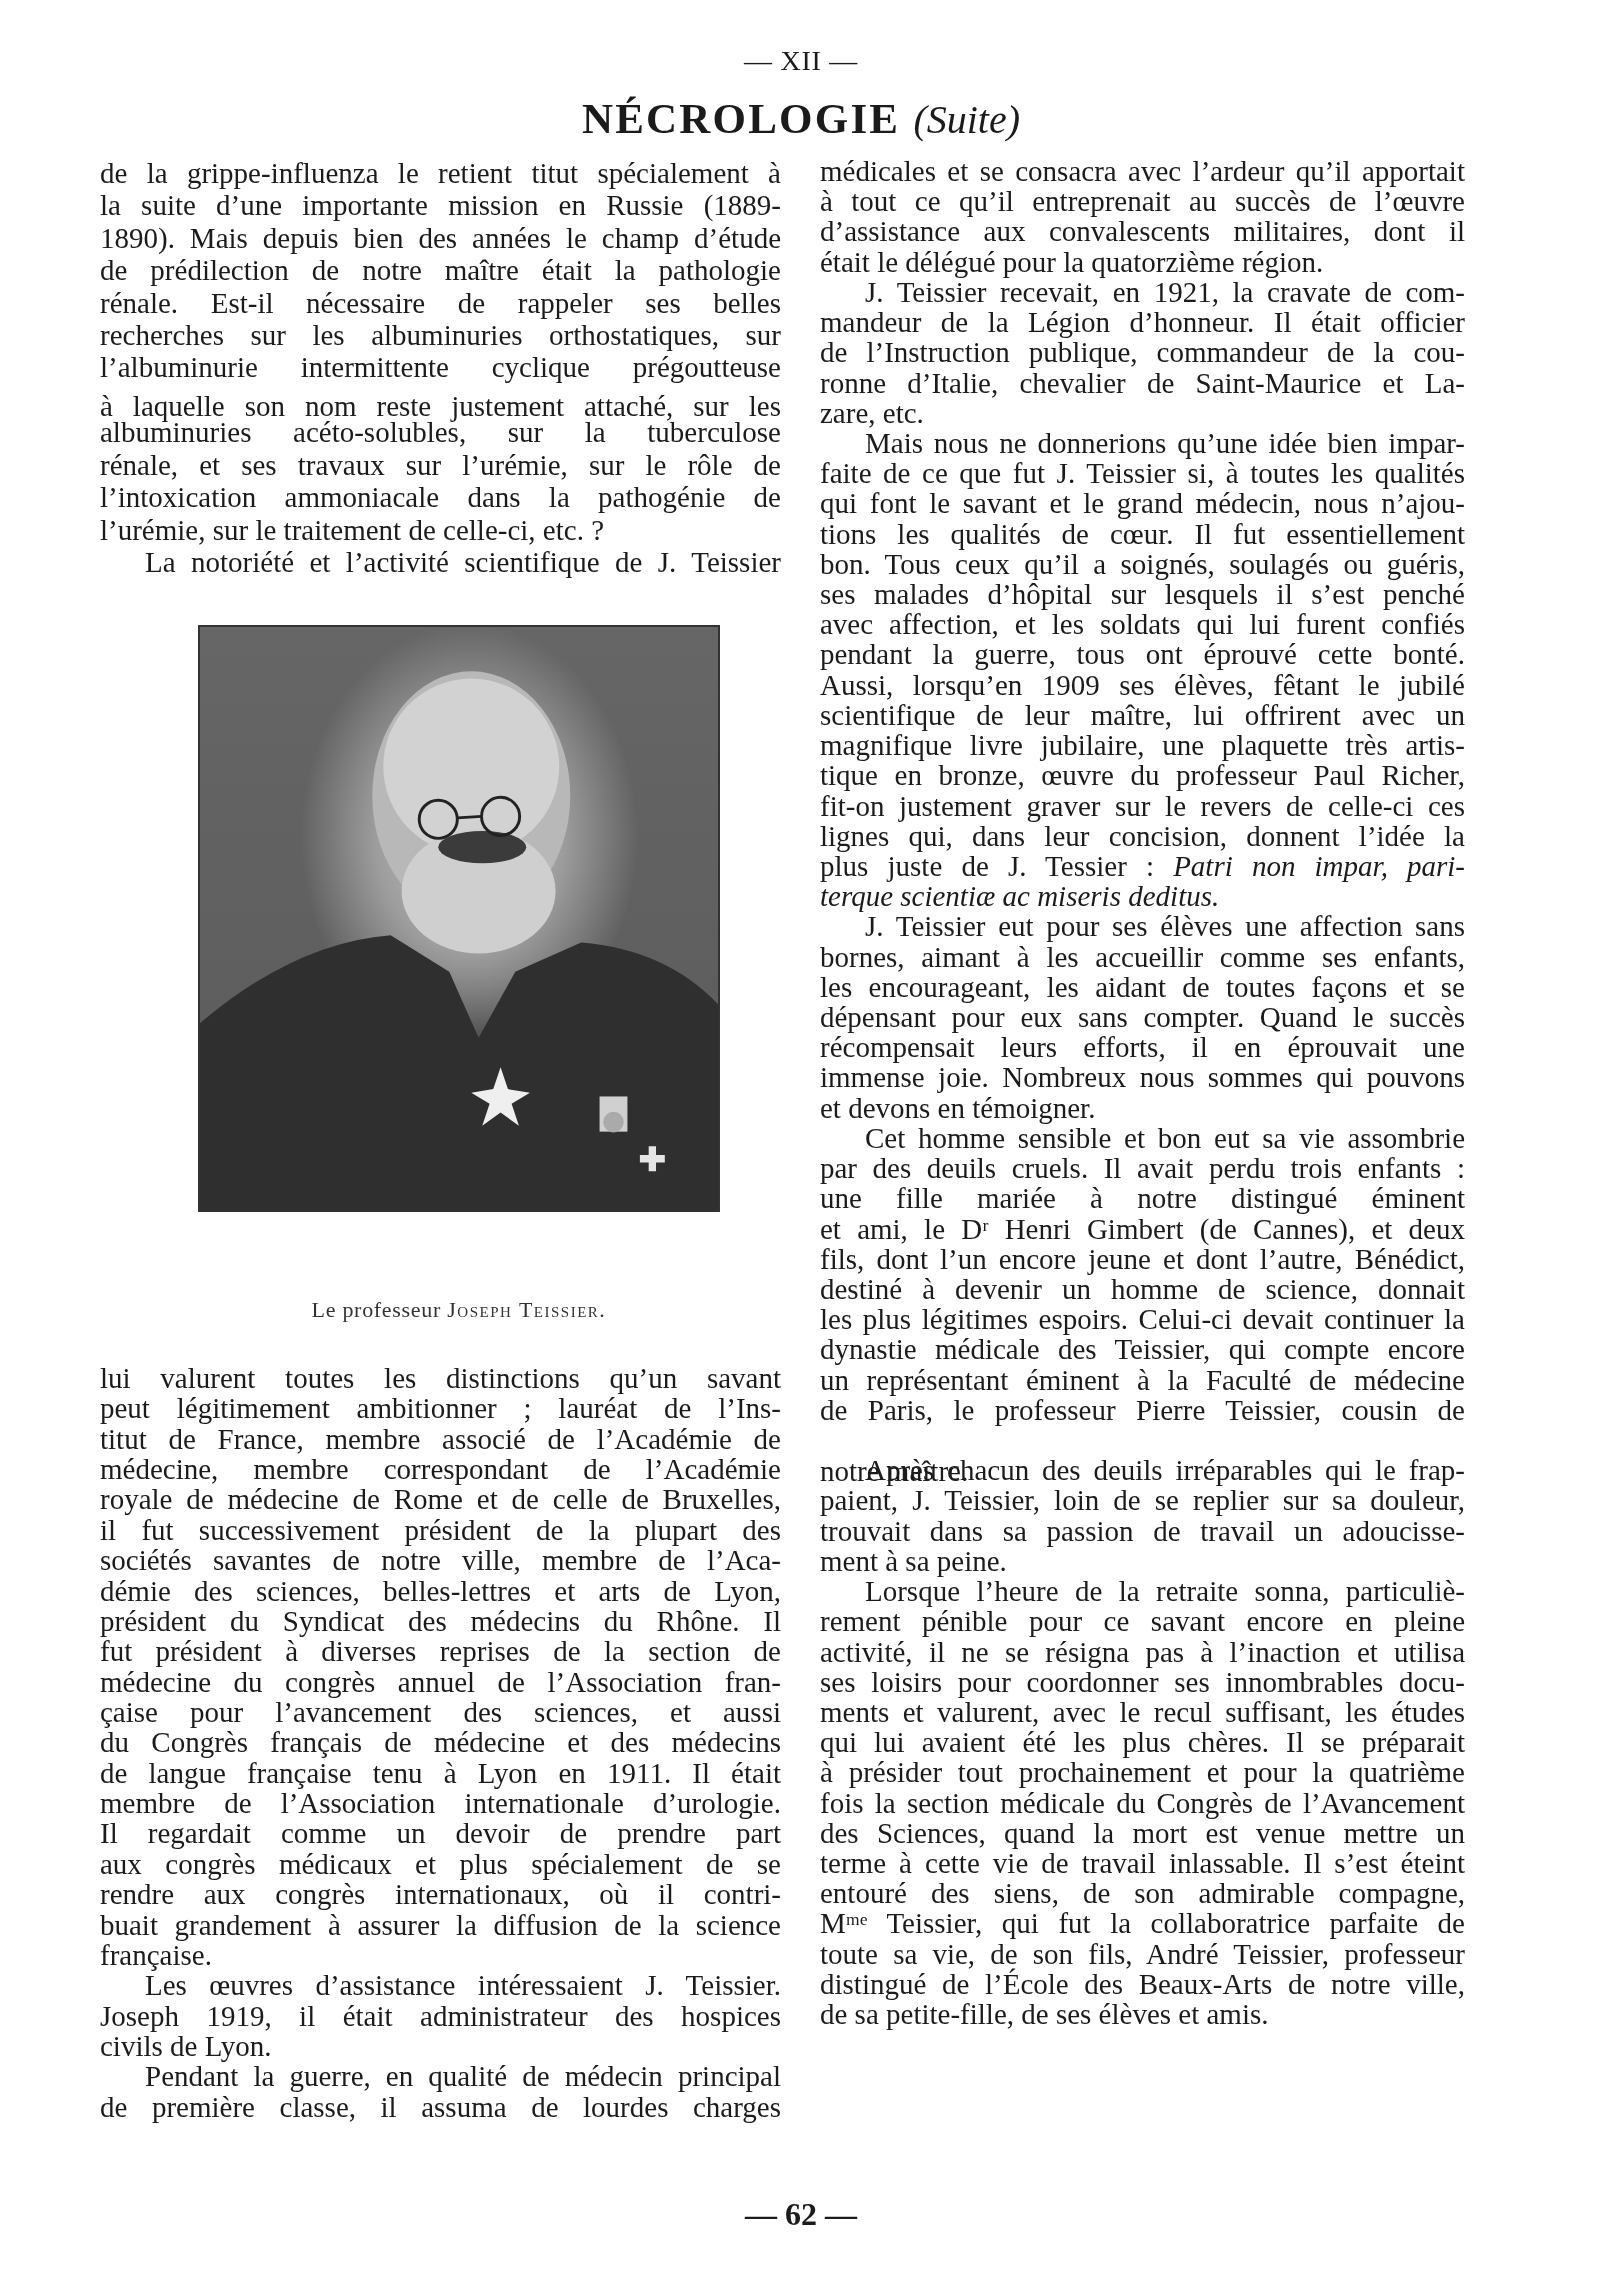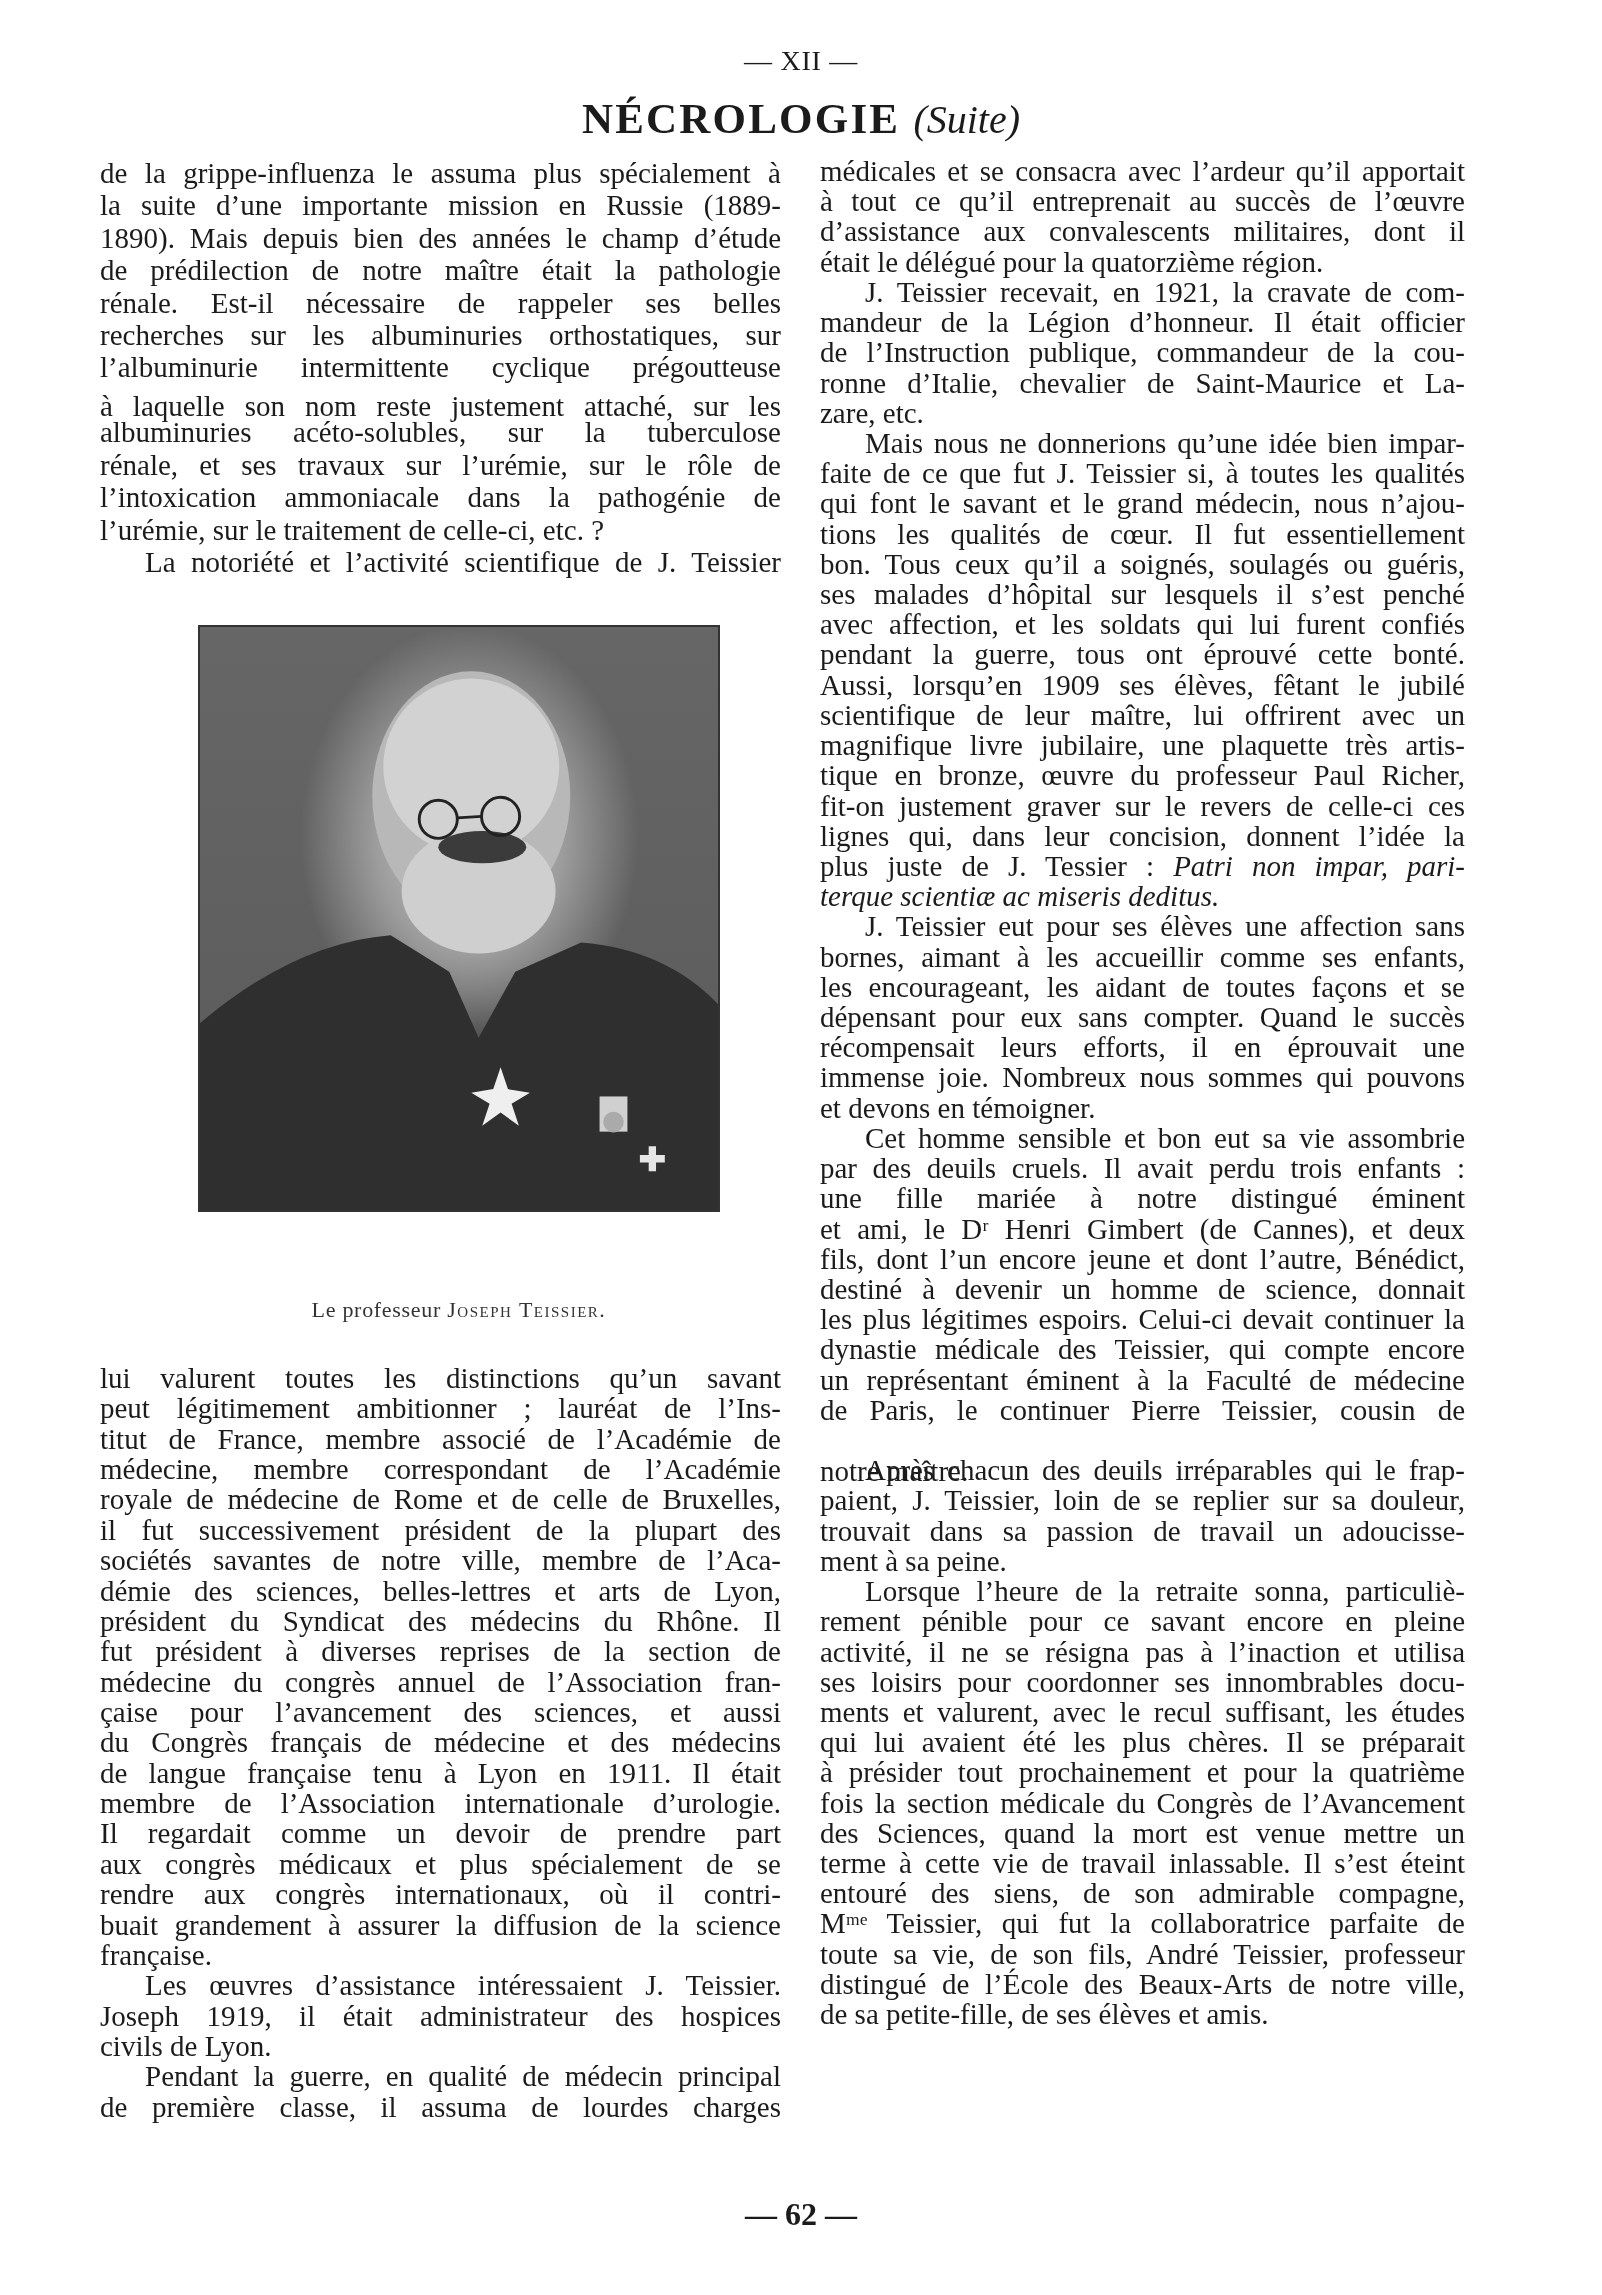--- a/index.html
+++ b/index.html
@@ -26,21 +26,21 @@
   #caption .sc { font-variant:small-caps; letter-spacing:1.5px; }
   #pagenum { position:absolute; left:0; width:1602px; top:2196px; text-align:center; font-size:32px; font-weight:bold; }
 </style>
 </head>
 <body>
 
 <div id="folio" class="page-header">— XII —</div>
 <div id="title" class="page-header"><span>NÉCROLOGIE</span><span class="suite">(Suite)</span></div>
 
 <div class="col" id="col-left-top" style="left:100px; top:157px; width:681px;">
-    <div class="line" style="top: 0px; width: 681px;"><span>de la grippe-influenza le assuma plus spécialement à</span></div>
+    <div class="line" style="top: 0px; width: 681px;"><span>de la grippe-influenza le retient titut spécialement à</span></div>
     <div class="line" style="top: 32px; width: 681px;"><span>la suite d’une importante mission en Russie (1889-</span></div>
     <div class="line" style="top: 65px; width: 681px;"><span>1890). Mais depuis bien des années le champ d’étude</span></div>
     <div class="line" style="top: 97px; width: 681px;"><span>de prédilection de notre maître était la pathologie</span></div>
     <div class="line" style="top: 130px; width: 681px;"><span>rénale. Est-il nécessaire de rappeler ses belles</span></div>
     <div class="line" style="top: 162px; width: 681px;"><span>recherches sur les albuminuries orthostatiques, sur</span></div>
     <div class="line" style="top: 194px; width: 681px;"><span>l’albuminurie intermittente cyclique prégoutteuse</span></div>
     <div class="line" style="top: 233px; width: 681px;"><span>à laquelle son nom reste justement attaché, sur les</span></div>
     <div class="line" style="top: 259px; width: 681px;"><span>albuminuries acéto-solubles, sur la tuberculose</span></div>
     <div class="line" style="top: 292px; width: 681px;"><span>rénale, et ses travaux sur l’urémie, sur le rôle de</span></div>
     <div class="line" style="top: 324px; width: 681px;"><span>l’intoxication ammoniacale dans la pathogénie de</span></div>
@@ -129,21 +129,21 @@
     <div class="line last" style="top: 937px; width: 645px;"><span>et devons en témoigner.</span></div>
     <div class="line indent" style="top: 967px; width: 645px;"><span>Cet homme sensible et bon eut sa vie assombrie</span></div>
     <div class="line" style="top: 997px; width: 645px;"><span>par des deuils cruels. Il avait perdu trois enfants :</span></div>
     <div class="line" style="top: 1027px; width: 645px;"><span>une fille mariée à notre distingué éminent</span></div>
     <div class="line" style="top: 1058px; width: 645px;"><span>et ami, le Dʳ Henri Gimbert (de Cannes), et deux</span></div>
     <div class="line" style="top: 1088px; width: 645px;"><span>fils, dont l’un encore jeune et dont l’autre, Bénédict,</span></div>
     <div class="line" style="top: 1118px; width: 645px;"><span>destiné à devenir un homme de science, donnait</span></div>
     <div class="line" style="top: 1148px; width: 645px;"><span>les plus légitimes espoirs. Celui-ci devait continuer la</span></div>
     <div class="line" style="top: 1178px; width: 645px;"><span>dynastie médicale des Teissier, qui compte encore</span></div>
     <div class="line" style="top: 1209px; width: 645px;"><span>un représentant éminent à la Faculté de médecine</span></div>
-    <div class="line" style="top: 1239px; width: 645px;"><span>de Paris, le continuer Pierre Teissier, cousin de</span></div>
+    <div class="line" style="top: 1239px; width: 645px;"><span>de Paris, le professeur Pierre Teissier, cousin de</span></div>
     <div class="line last" style="top: 1300px; width: 645px;"><span>notre maître.</span></div>
     <div class="line indent" style="top: 1299px; width: 645px;"><span>Après chacun des deuils irréparables qui le frap-</span></div>
     <div class="line" style="top: 1329px; width: 645px;"><span>paient, J. Teissier, loin de se replier sur sa douleur,</span></div>
     <div class="line" style="top: 1360px; width: 645px;"><span>trouvait dans sa passion de travail un adoucisse-</span></div>
     <div class="line last" style="top: 1390px; width: 645px;"><span>ment à sa peine.</span></div>
     <div class="line indent" style="top: 1420px; width: 645px;"><span>Lorsque l’heure de la retraite sonna, particuliè-</span></div>
     <div class="line" style="top: 1450px; width: 645px;"><span>rement pénible pour ce savant encore en pleine</span></div>
     <div class="line" style="top: 1481px; width: 645px;"><span>activité, il ne se résigna pas à l’inaction et utilisa</span></div>
     <div class="line" style="top: 1511px; width: 645px;"><span>ses loisirs pour coordonner ses innombrables docu-</span></div>
     <div class="line" style="top: 1541px; width: 645px;"><span>ments et valurent, avec le recul suffisant, les études</span></div>

